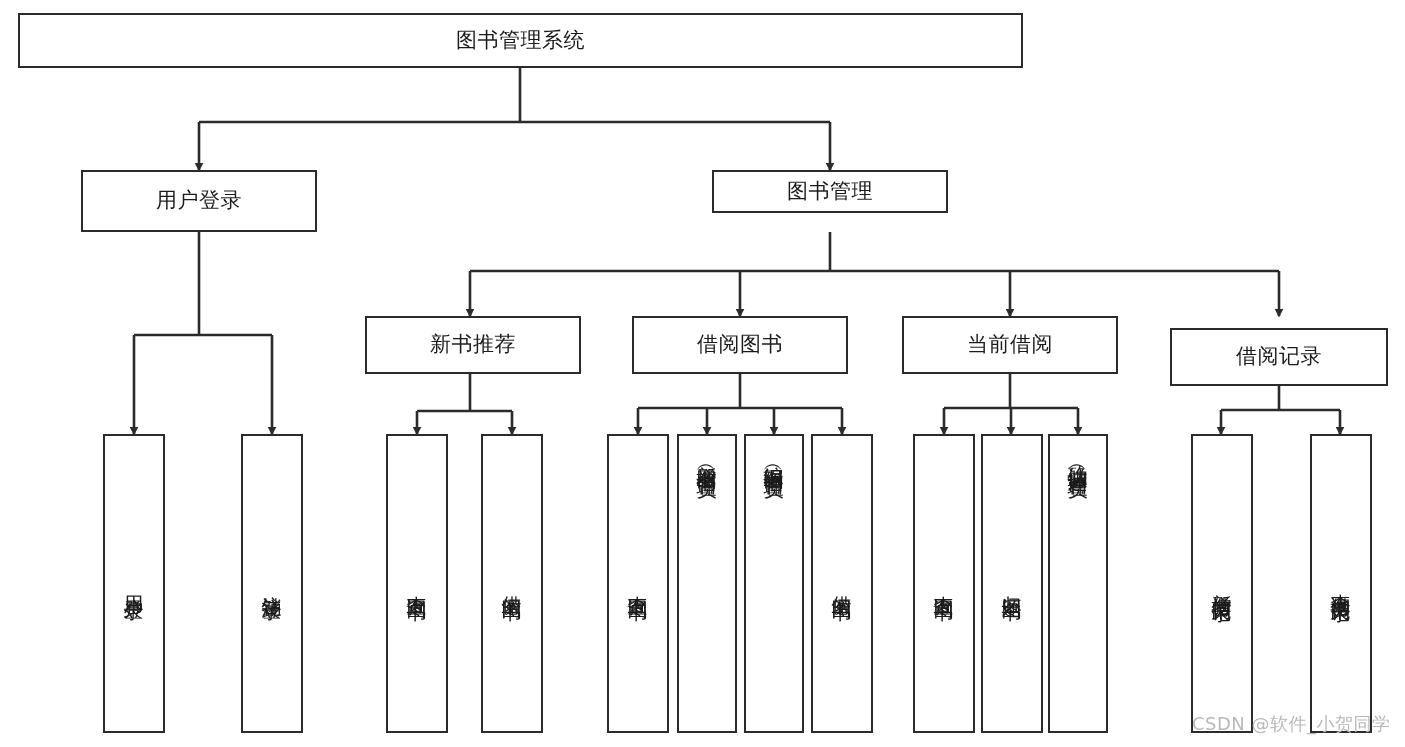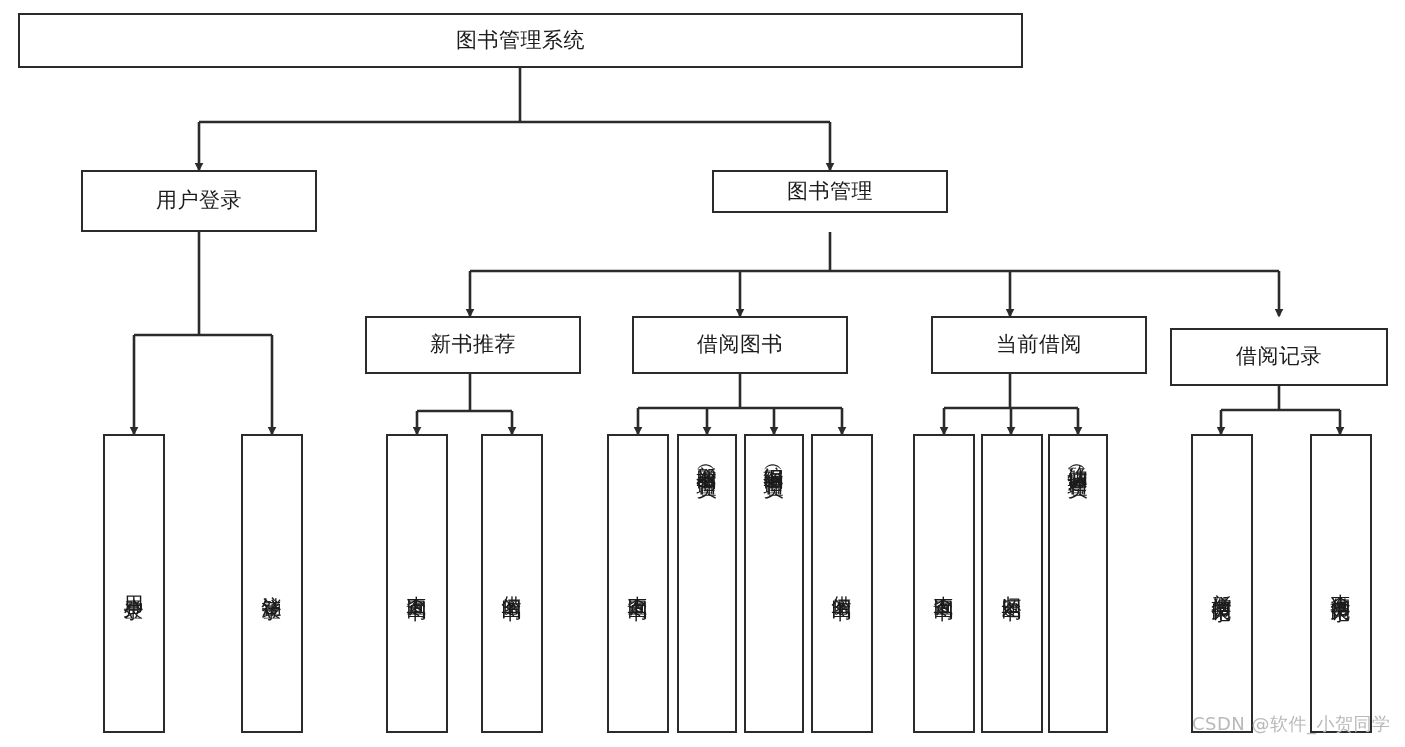--- a/index.html
+++ b/index.html
@@ -133,21 +133,21 @@
   <div class="node-box" style="left:712px; top:170px; width:236px; height:43px;">
     <span class="node-label">图书管理</span>
   </div>
 
   <div class="node-box" style="left:365px; top:316px; width:216px; height:58px;">
     <span class="node-label">新书推荐</span>
   </div>
   <div class="node-box" style="left:632px; top:316px; width:216px; height:58px;">
     <span class="node-label">借阅图书</span>
   </div>
-  <div class="node-box" style="left:902px; top:316px; width:216px; height:58px;margin-left:29px;">
+  <div class="node-box" style="left:902px; top:316px; width:216px; height:58px;">
     <span class="node-label">当前借阅</span>
   </div>
   <div class="node-box" style="left:1170px; top:316px; width:218px; height:58px;margin-top:12px;">
     <span class="node-label">借阅记录</span>
   </div>
 
   <div class="node-box vertical center-text" style="left:103px; top:434px; width:62px; height:299px;">
     <span class="node-label">用户登录</span>
   </div>
   <div class="node-box vertical center-text" style="left:241px; top:434px; width:62px; height:299px;">

